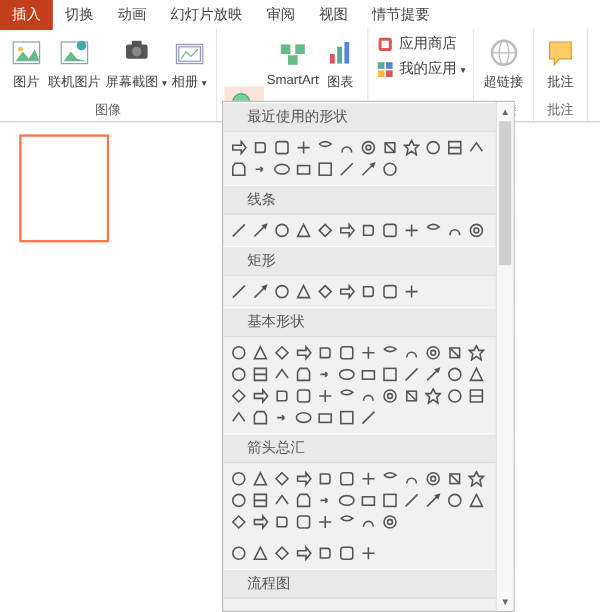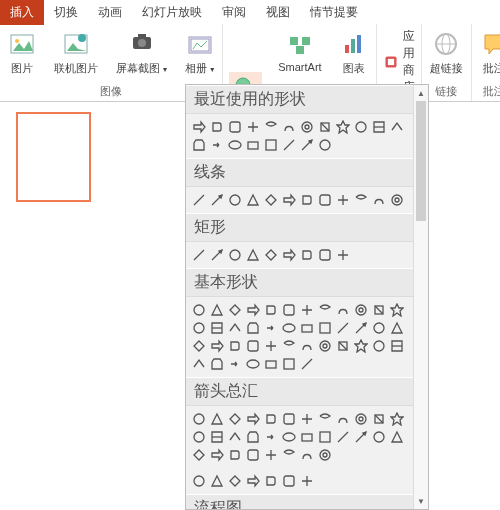--- a/index.html
+++ b/index.html
@@ -4,21 +4,21 @@
 <style>
   * { margin: 0; padding: 0; box-sizing: border-box; font-family: "Microsoft YaHei", sans-serif; }
   body { background: #fff; font-size: 12px; color: #444; width: 500px; height: 510px; overflow: hidden; position: relative; }
   
   .tabs { display: flex; height: 24px; align-items: flex-start; background: #fff; }
   .tab { padding: 4px 10px; cursor: pointer; color: #444; }
   .tab.active { background: #c43e1c; color: #fff; }
   
   .ribbon { display: flex; height: 78px; background: #fff; border-bottom: 1px solid #ccc; }
   .group { display: flex; flex-direction: column; align-items: center; justify-content: space-between; padding: 4px 6px 2px; border-right: 1px solid #e5e5e5; }
-  .group-items { display: flex; gap: 14px; }
+  .group-items { display: flex; gap: 0; }
   .group-label { font-size: 11px; color: #666; margin-top: 2px; }
   .btn { display: flex; flex-direction: column; align-items: center; gap: 3px; cursor: pointer; padding: 2px; }
   .btn-icon { width: 28px; height: 28px; display: flex; align-items: center; justify-content: center; }
   .btn-icon svg { width: 26px; height: 26px; }
   .btn-label { font-size: 11px; color: #444; white-space: nowrap; }
   .btn.highlight { background: #fce5d8; margin-top: 44px; }
   
   .content { position: absolute; top: 102px; left: 0; right: 0; bottom: 0; display: flex; }
   .slide-area { width: 185px; padding: 10px; }
   .slide-thumb { width: 75px; height: 90px; border: 2px solid #f07b50; margin-left: 6px; }
@@ -26,21 +26,21 @@
   .shapes-panel {
     position: absolute; left: 185px; top: 84px; width: 244px; bottom: 0;
     background: #f1f1f1; border: 1px solid #bdbdbd; overflow: hidden;
   }
   .shapes-scroll { position: absolute; right: 0; top: 0; bottom: 0; width: 15px; background: #f7f7f7; border-left: 1px solid #dcdcdc; }
   .scroll-up, .scroll-down { height: 16px; display:flex; align-items:center; justify-content:center; color:#666; font-size:8px; }
   .scroll-track { position:absolute; top:16px; bottom:16px; left:0; right:0; }
   .scroll-thumb { position:absolute; top:0; left:2px; right:2px; height: 120px; background: #cfcfcf; }
   
   .section-header {
-    background: #e9e9e9; color: #555; font-size: 16px; padding: 3px 8px;
+    background: #e9e9e9; color: #555; font-size: 12px; padding: 3px 20px;
     border-top: 1px solid #fff; border-bottom: 1px solid #dcdcdc;
   }
   .shape-grid { display: flex; flex-wrap: wrap; padding: 4px 4px; gap: 0; width: 228px; }
   .shape-item {
     width: 18px; height: 18px; display: flex; align-items: center; justify-content: center;
     cursor: pointer; color: #555;
   }
   .shape-item svg { width: 14px; height: 14px; stroke: #555; stroke-width: 1.3; fill: none; }
 </style>
 </head>

